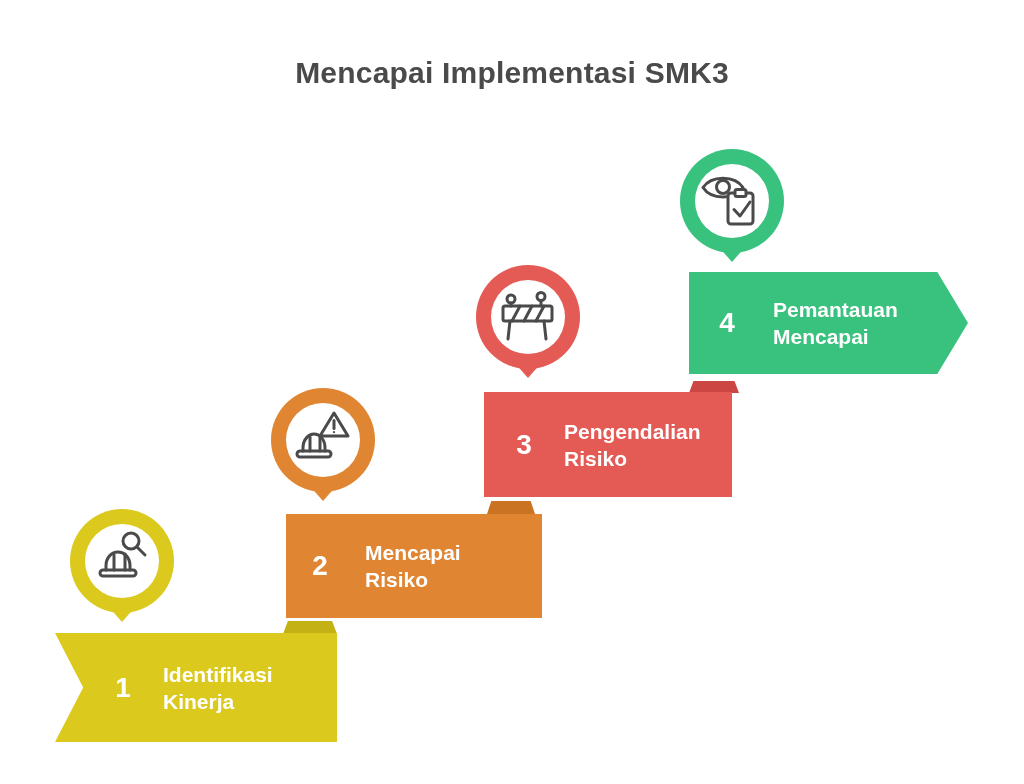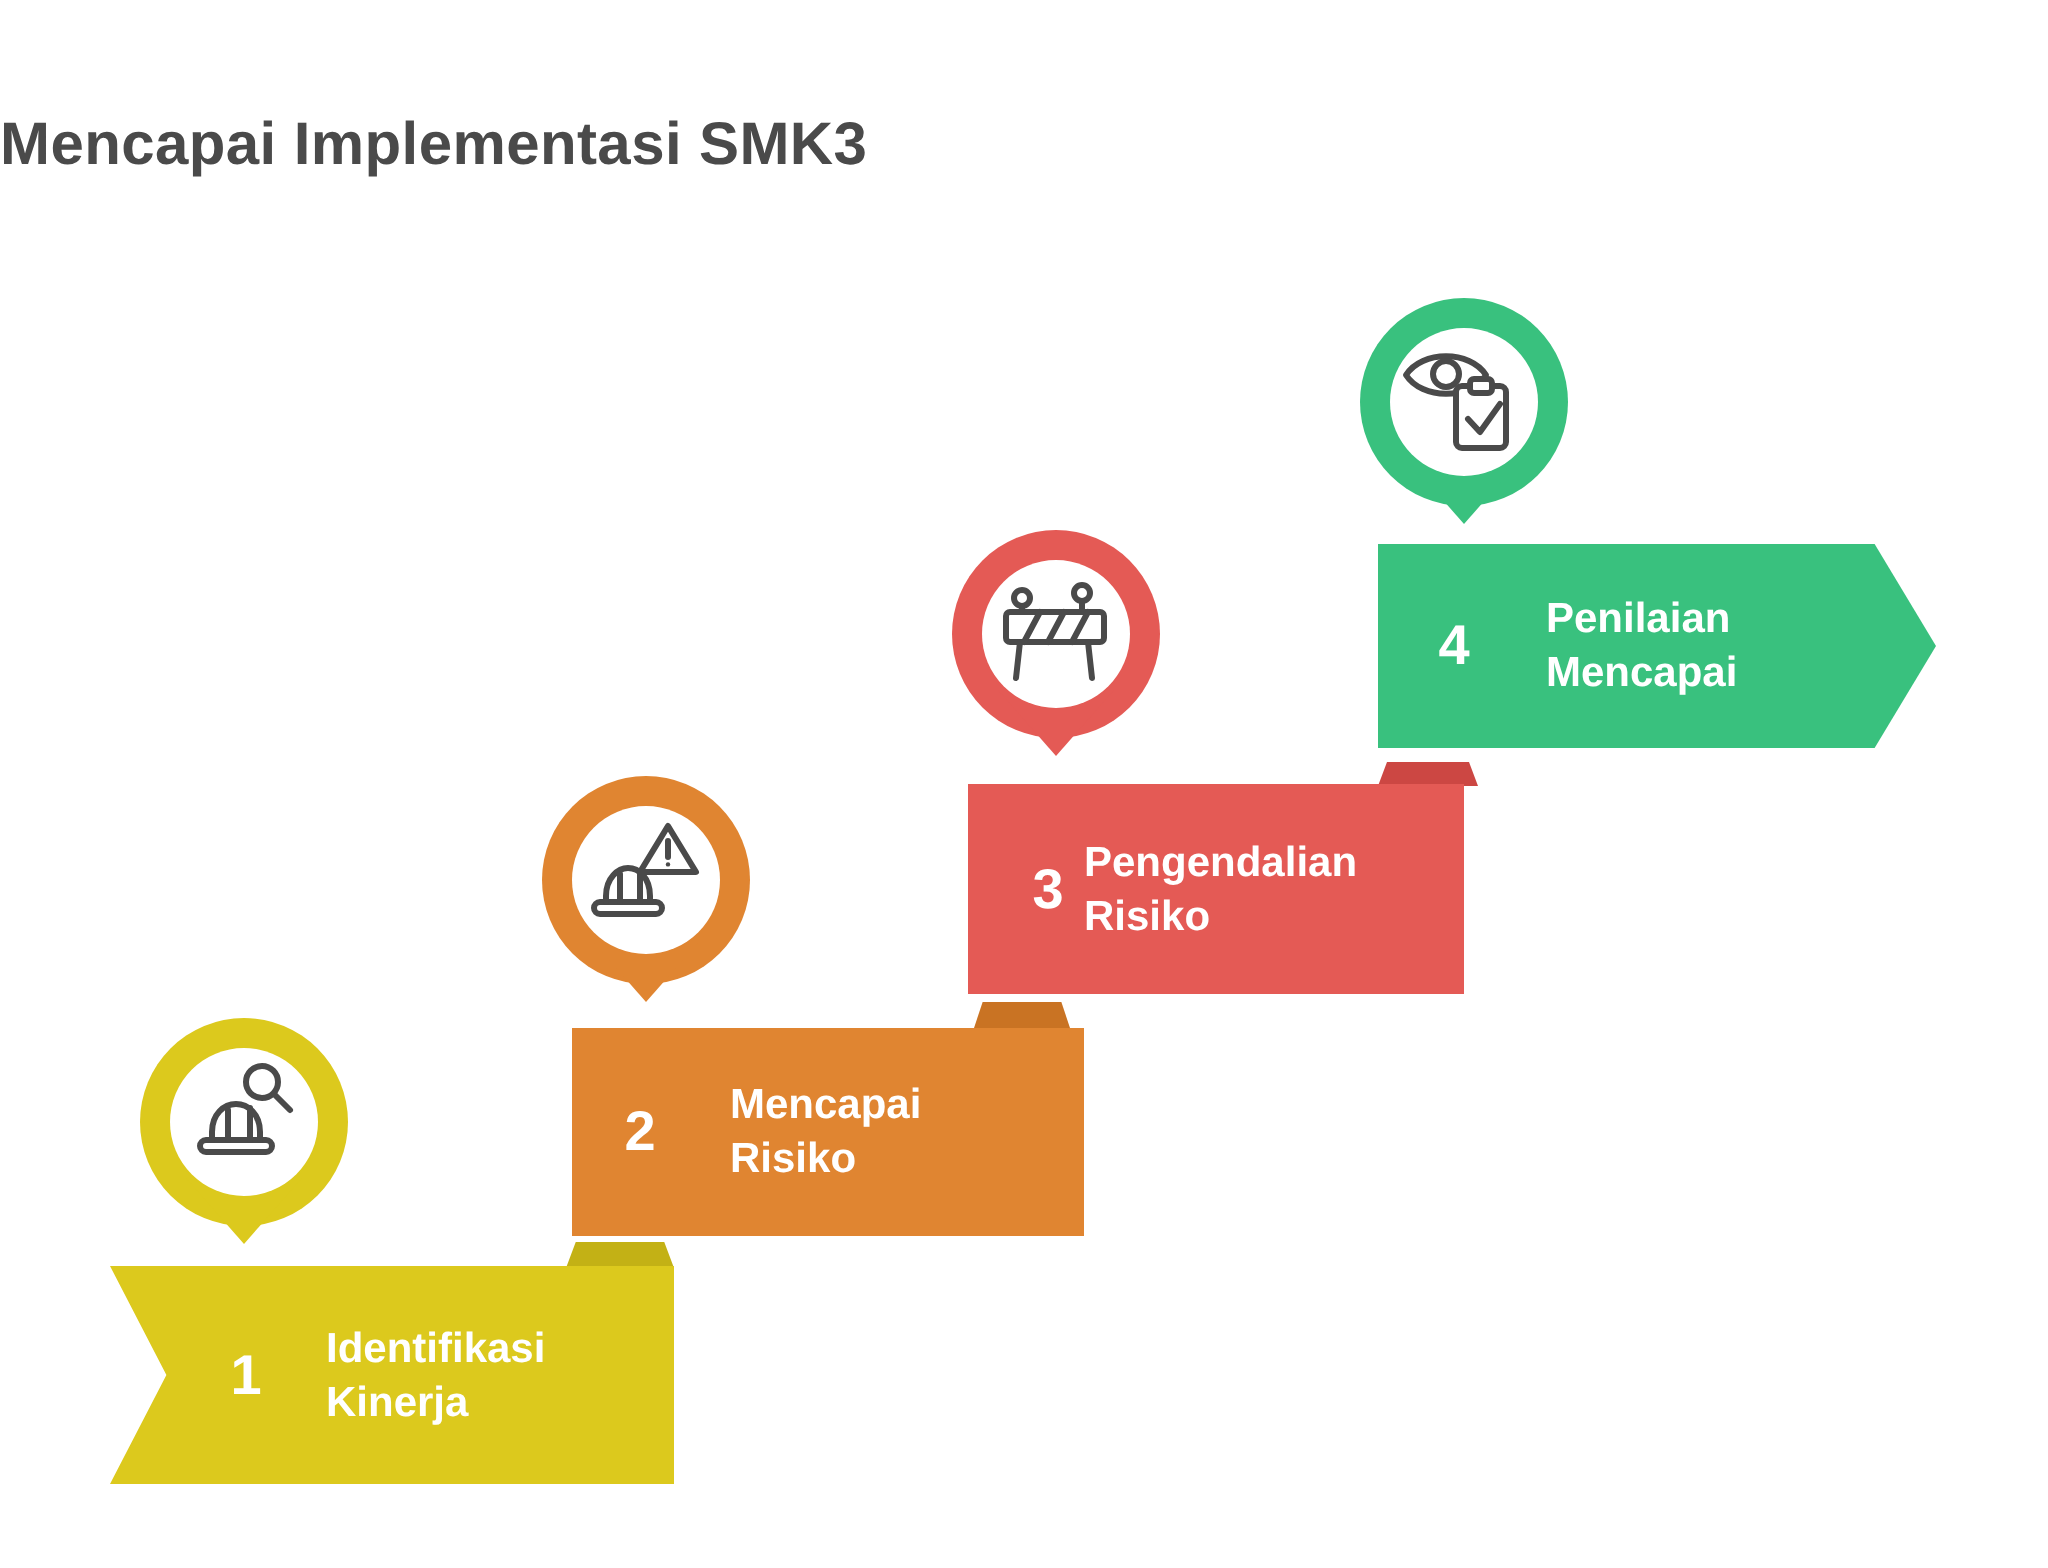--- a/index.html
+++ b/index.html
@@ -4,42 +4,42 @@
 <style>
   html,body{margin:0;padding:0;}
   body{
     width:1024px;height:784px;background:#ffffff;
     font-family:"Liberation Sans", sans-serif;
     position:relative;overflow:hidden;
   }
   .canvas{position:absolute;inset:0;}
   .title{
     position:absolute;top:56px;left:0;width:100%;
-    text-align:left;font-size:30px;font-weight:bold;
+    text-align:center;font-size:30px;font-weight:bold;
     color:#4a4a4a;letter-spacing:.2px;line-height:34px;
   }
   .block{
     position:absolute;display:flex;align-items:center;
     color:#ffffff;box-sizing:border-box;
   }
   .num{
     font-size:28px;font-weight:bold;width:36px;text-align:center;
     flex:0 0 auto;line-height:1;
   }
   .label{font-size:21px;font-weight:bold;line-height:27px;}
   .block1{
     left:55px;top:633px;width:282px;height:109px;background:#dcc91d;
     clip-path:polygon(0 0,100% 0,100% 100%,0 100%,10% 50%);
     padding-left:50px;
   }
   .block1 .label{margin-left:22px;}
   .block2{left:286px;top:514px;width:256px;height:104px;background:#e08531;padding-left:16px;}
   .block2 .label{margin-left:27px;}
   .block3{left:484px;top:392px;width:248px;height:105px;background:#e45a55;padding-left:22px;}
-  .block3 .label{}
+  .block3 .label{margin-left:22px;}
   .block4{
     left:689px;top:272px;width:279px;height:102px;background:#39c17e;
     clip-path:polygon(0 0,89% 0,100% 50%,89% 100%,0 100%);
     padding-left:20px;
   }
   .block4 .label{margin-left:28px;}
   .fold{position:absolute;clip-path:polygon(9% 0,91% 0,100% 100%,0 100%);}
   .fold1{left:283px;top:621px;width:54px;height:13px;background:#c3b115;}
   .fold2{left:487px;top:501px;width:48px;height:13px;background:#c97323;}
   .fold3{left:689px;top:381px;width:50px;height:12px;background:#cc4743;}
@@ -81,21 +81,21 @@
     <span class="num">3</span>
     <span class="label">
       <span>Pengendalian</span><br>
       <span>Risiko</span>
     </span>
   </div>
 
   <div class="block block4">
     <span class="num">4</span>
     <span class="label">
-      <span>Penilaian</span><br>
+      <span>Pemantauan</span><br>
       <span>Mencapai</span>
     </span>
   </div>
 
   <svg class="badge b1" width="110" height="125" viewBox="0 0 110 125">
     <circle cx="55" cy="55" r="52" fill="#dcc91d"></circle>
     <polygon points="26,83 84,83 55,116" fill="#dcc91d"></polygon>
     <circle cx="55" cy="55" r="37" fill="#ffffff"></circle>
     <g class="icon-stroke">
       <rect x="33" y="64" width="36" height="6" rx="3"></rect>

